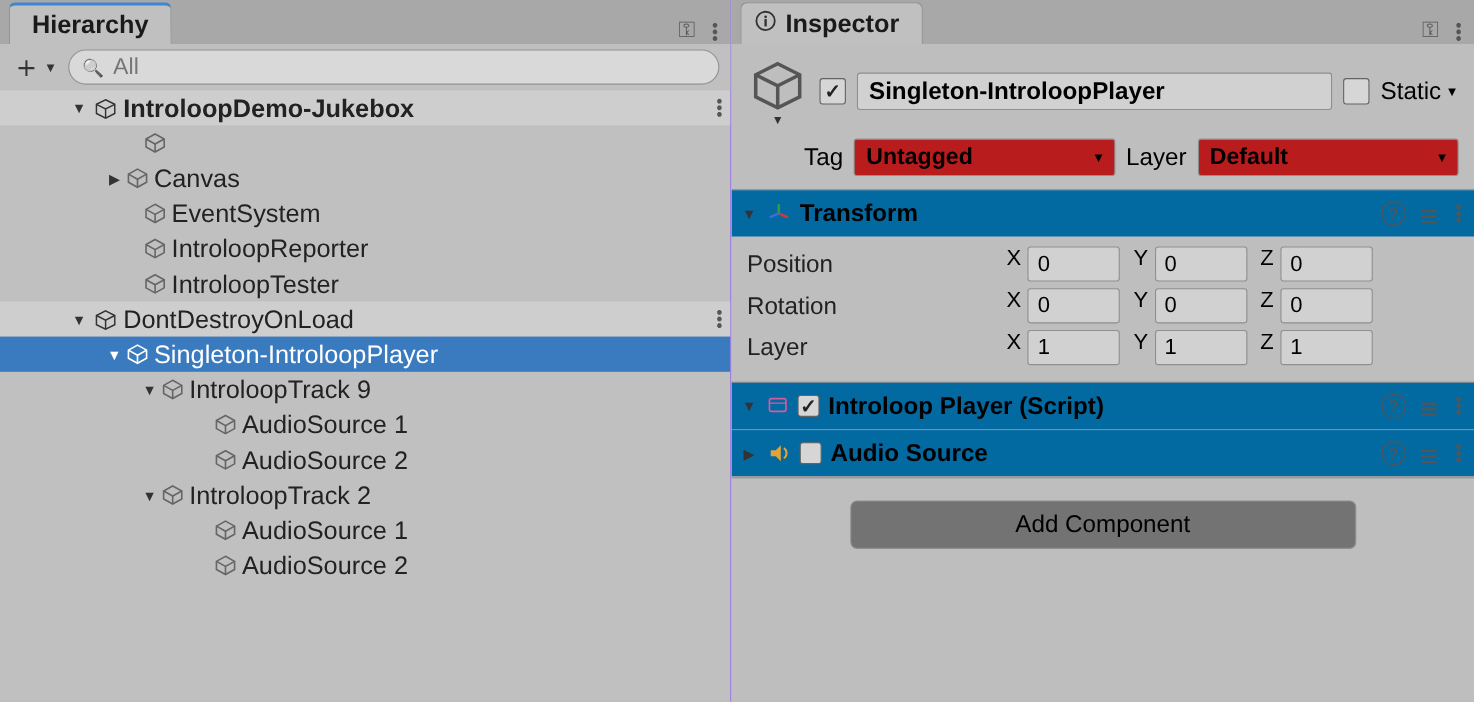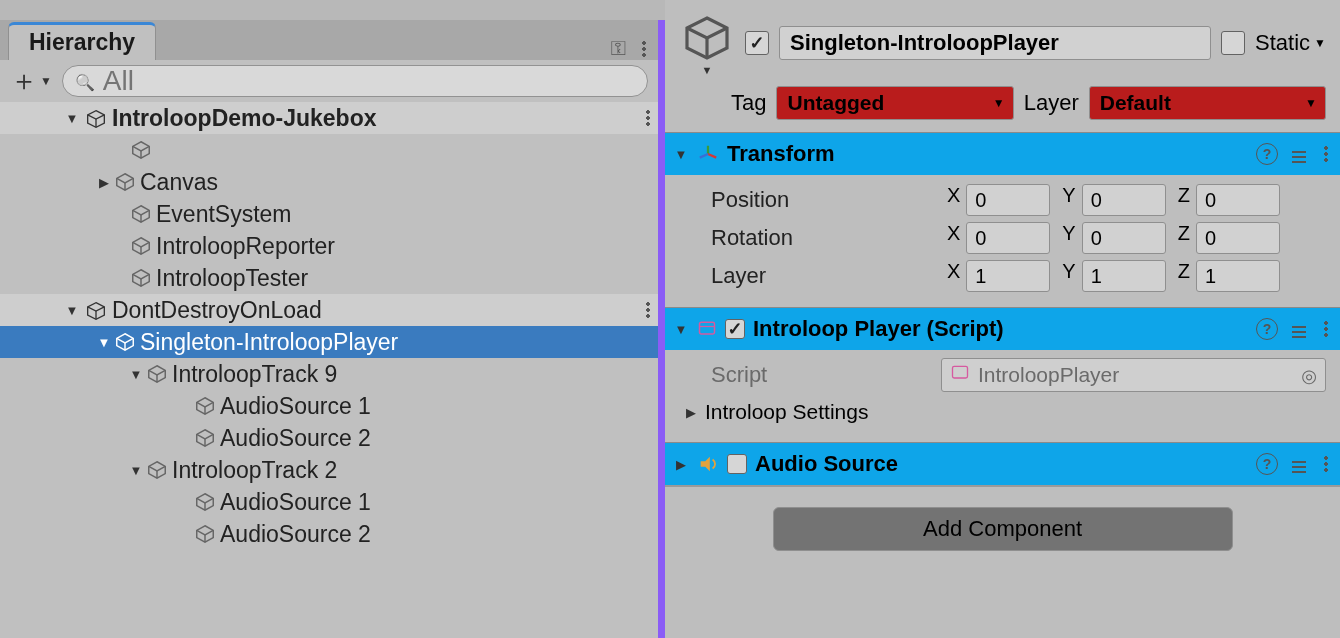--- a/index.html
+++ b/index.html
@@ -1,35 +1,35 @@
 <!DOCTYPE html>
 <html><head>
 <meta charset="utf-8">
 <style>
 * { margin: 0; padding: 0; box-sizing: border-box; font-family: "Segoe UI", Arial, sans-serif; }
 body { background: #B8B8B8; width: 1340px; height: 638px; overflow: hidden; display: flex; }
 
 .panel { display: flex; flex-direction: column; background: #C0C0C0; }
-.panel-left { width: 665px; border-right: 7px solid #8b5cf6; margin-top: 20px; }
+.panel-left { width: 665px; border-right: 1px solid #8b5cf6; }
 .panel-right { flex: 1; }
 
 .tab-bar { display: flex; align-items: flex-end; height: 40px; background: #A8A8A8; position: relative; }
 .tab { height: 38px; display: flex; align-items: center; padding: 0 20px 0 12px; background: #C0C0C0; border-top-left-radius: 6px; border-top-right-radius: 6px; border: 1px solid #909090; border-bottom: none; font-size: 23px; font-weight: 600; color: #1a1a1a; gap: 8px; margin-left: 8px; }
 .tab-left { border-top: 3px solid #3a87d6; }
 .tab-icons { margin-left: auto; display: flex; gap: 16px; align-items: center; padding-right: 12px; }
 
 .lock-icon::before { content: "⚿"; font-size: 20px; color:#555;} 
 .vdots { display: inline-block; width: 4px; height: 18px; background-image: radial-gradient(circle, #555 1.9px, transparent 2px); background-size: 4px 6px; background-repeat: repeat-y; }
 
 .hier-toolbar { display: flex; align-items: center; height: 42px; padding: 4px 10px; gap: 10px; background: #C0C0C0; }
 .add-btn { font-size: 28px; color: #333; display:flex; align-items:center; gap:2px;}
 .add-btn .caret { font-size: 12px; }
 .search { flex:1; display:flex; align-items:center; background:#D9D9D9; border:1px solid #929292; border-radius: 18px; height: 32px; padding: 0 12px; gap:8px; color:#666; font-size: 20px;}
 .search .mag::before { content:"🔍"; font-size:16px; color:#666; filter:grayscale(1);}
-.search input { border:none; background:transparent; outline:none; flex:1; font-size:28px; color:#333;}
+.search input { border:none; background:transparent; outline:none; flex:1; font-size:21px; color:#333;}
 
 .tree { flex:1; overflow:auto; font-size: 23px; color:#222; user-select:none;}
 .tree-row { display:flex; align-items:center; height: 32px; padding-right: 8px;}
 .tree-row.scene { background:#CECECE; font-weight:700;}
 .tree-row.scene2 { background:#CECECE; }
 .tree-row.selected { background:#3a7bbf; color:#fff;}
 .tree-row .spacer { display:inline-block;}
 .foldout { width:16px; height:16px; display:inline-flex; align-items:center; justify-content:center; font-size: 13px; color:#333;}
 .foldout.down::before { content:"▼"; }
 .foldout.right::before { content:"▶"; }
@@ -55,32 +55,32 @@
 .name-field { flex:1; height:34px; background:#D1D1D1; border:1px solid #8f8f8f; border-radius:3px; padding: 0 10px; font-size:22px; font-weight:600;}
 .static-lbl { font-size:22px; display:flex; align-items:center; gap:4px;}
 .static-lbl .caret { font-size:12px;}
 
 .tag-layer { display:flex; align-items:center; gap:10px; padding: 4px 14px 12px 66px;}
 .tl-lbl { font-size:22px;}
 .dropdown { height:34px; min-width:150px; background:#b91c1c; border:1px solid #8f8f8f; border-radius:3px; display:flex; align-items:center; justify-content:space-between; padding: 0 8px 0 10px; font-size:21px;font-weight:bold;}
 .dropdown .caret { font-size:12px;}
 
 .component { border-top:1px solid #8a8a8a; }
-.comp-head { display:flex; align-items:center; height:42px; padding: 0 12px 0 8px; gap:8px; background:#0ea5e9;}
+.comp-head { display:flex; align-items:center; height:42px; padding: 0 12px 0 8px; gap:8px; background:#0369a1;}
 .comp-head .foldout { font-size:13px; color:#333;}
 .comp-title { font-weight:700; font-size:22px; flex:1;}
 .comp-icons { display:flex; align-items:center; gap:14px; color:#555;}
 .help-icon::before { content:"?"; display:inline-flex; align-items:center; justify-content:center; width:20px; height:20px; border:1.5px solid #555; border-radius:50%; font-size:14px; font-weight:700;}
 .preset-icon { display:inline-block; width:18px; height:18px; position:relative;}
 .preset-icon::before { content:""; position:absolute; left:0; bottom:0; width:14px; height:2px; background:#555;}
 .preset-icon::after { content:""; position:absolute; left:0; bottom:5px; width:14px; height:2px; background:#555; box-shadow: 0 -5px 0 #555;}
 
 .comp-body { padding: 6px 14px 12px 14px;}
 .prop-row { display:flex; align-items:center; height:38px; gap:10px;}
-.prop-lbl { width:220px; font-size:22px; color:#222;margin-left:32px;}
+.prop-lbl { width:220px; font-size:22px; color:#222;}
 .xyz { display:flex; gap:6px;}
 .xyz .axis-lbl { font-size:20px; margin-left:6px;}
 .num-field { width:84px; height:32px; background:#D1D1D1; border:1px solid #8f8f8f; border-radius:3px; padding: 0 8px; font-size:20px;}
 
 .script-field { flex:1; height:34px; background:#CFCFCF; border:1px solid #8f8f8f; border-radius:3px; display:flex; align-items:center; gap:8px; padding: 0 8px; font-size:21px; color:#6a6a6a;}
 .script-field .pick { margin-left:auto; color:#666;}
 .pick::before { content:"◎"; font-size:18px;}
 
 .sub-row { display:flex; align-items:center; height:36px; padding: 0 0 0 4px; font-size:21px; gap:6px;}
 
@@ -305,20 +305,36 @@
             <polyline points="3,8 12,13 21,8" fill="none" stroke="#666" stroke-width="1.6"></polyline>
             <line x1="12" y1="13" x2="12" y2="21" stroke="#666" stroke-width="1.6"></line>
           </svg>
         </span>
       <span class="row-label">AudioSource 2</span>
     </div>
   </div>
 </div>
 
 <div class="panel panel-right">
+  <div class="tab-bar">
+    <div class="tab">
+      <span>
+        <svg width="20" height="20" viewBox="0 0 24 24">
+            <circle cx="12" cy="12" r="10" fill="none" stroke="#333" stroke-width="2"></circle>
+            <circle cx="12" cy="7.5" r="1.5" fill="#333"></circle>
+            <rect x="10.7" y="10" width="2.6" height="8" fill="#333"></rect>
+          </svg>
+      </span>
+      <span>Inspector</span>
+    </div>
+    <div class="tab-icons">
+      <span class="lock-icon"></span>
+      <span class="vdots"></span>
+    </div>
+  </div>
 
   <div class="insp-body">
     <div class="insp-header">
       <div style="display:flex;flex-direction:column;align-items:center">
         <span class="big-cube">
           <svg viewBox="0 0 24 24">
               <polygon points="12,2 22,7 22,17 12,22 2,17 2,7" fill="none" stroke="#555" stroke-width="1.6"></polygon>
               <polyline points="2,7 12,12 22,7" fill="none" stroke="#555" stroke-width="1.6"></polyline>
               <line x1="12" y1="12" x2="12" y2="22" stroke="#555" stroke-width="1.6"></line>
             </svg>
@@ -411,38 +427,20 @@
             </svg>
         </span>
         <span class="chk checked" style="width:20px;height:20px"></span>
         <span class="comp-title">Introloop Player (Script)</span>
         <div class="comp-icons">
           <span class="help-icon"></span>
           <span class="preset-icon"></span>
           <span class="vdots"></span>
         </div>
       </div>
-      <div class="comp-body">
-        <div class="prop-row">
-          <span class="prop-lbl" style="color:#6a6a6a">Script</span>
-          <div class="script-field">
-            <span class="script-icon">
-              <svg viewBox="0 0 24 24">
-                  <rect x="3" y="4" width="18" height="14" rx="2" fill="none" stroke="#d65aa0" stroke-width="1.6"></rect>
-                </svg>
-            </span>
-            <span>IntroloopPlayer</span>
-            <span class="pick"></span>
-          </div>
-        </div>
-        <div class="sub-row">
-          <span class="foldout right"></span>
-          <span>Introloop Settings</span>
-        </div>
-      </div>
     </div>
 
     <div class="component">
       <div class="comp-head">
         <span class="foldout right"></span>
         <span class="comp-icon audio-icon">
           <svg viewBox="0 0 24 24">
               <polygon points="4,9 9,9 14,4 14,20 9,15 4,15" fill="#e3a23c"></polygon>
               <path d="M17 7 A 6 6 0 0 1 17 17" fill="none" stroke="#e3a23c" stroke-width="2"></path>
             </svg>

